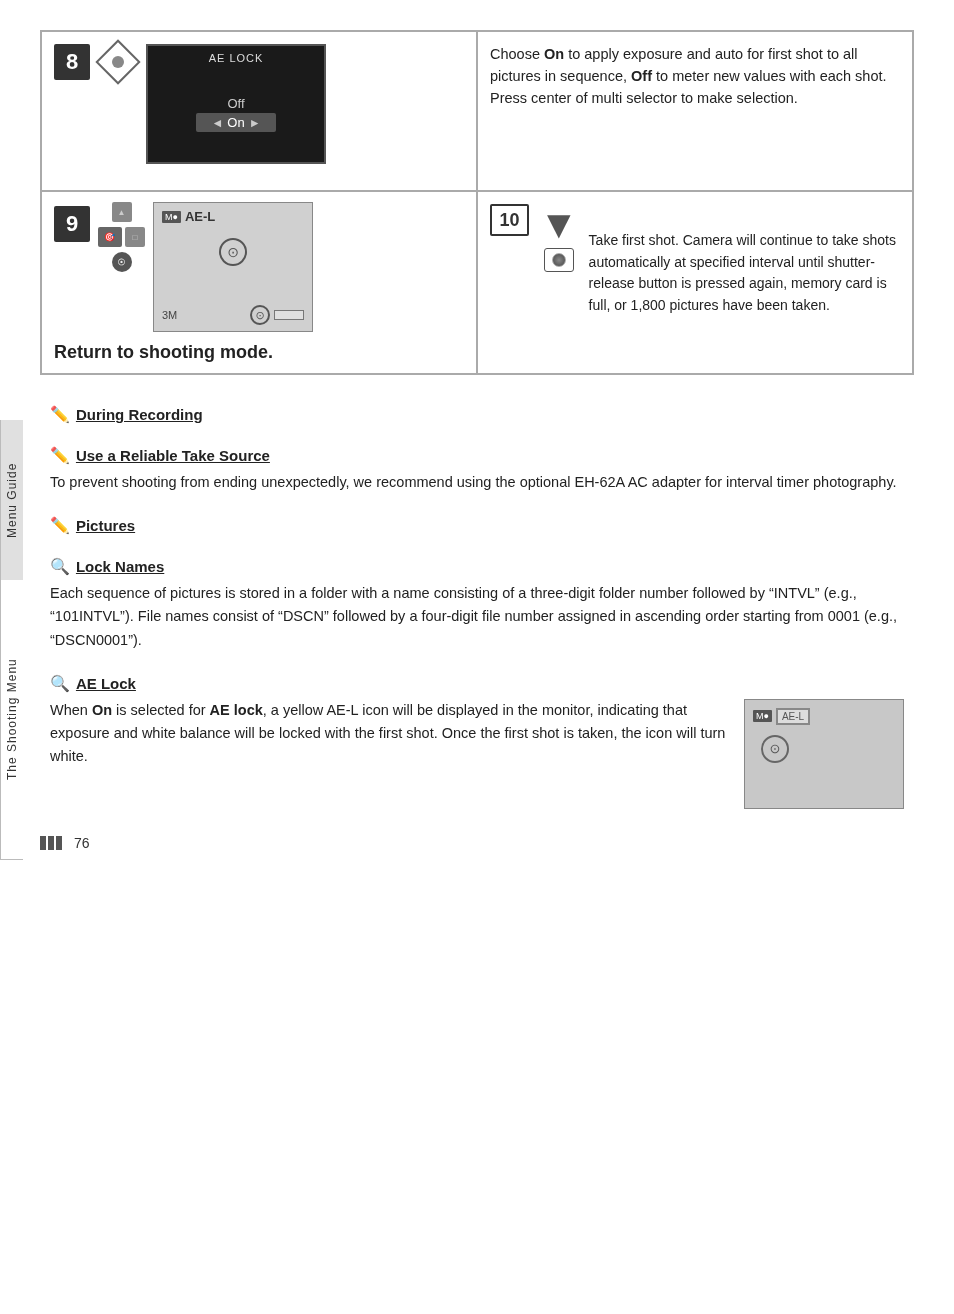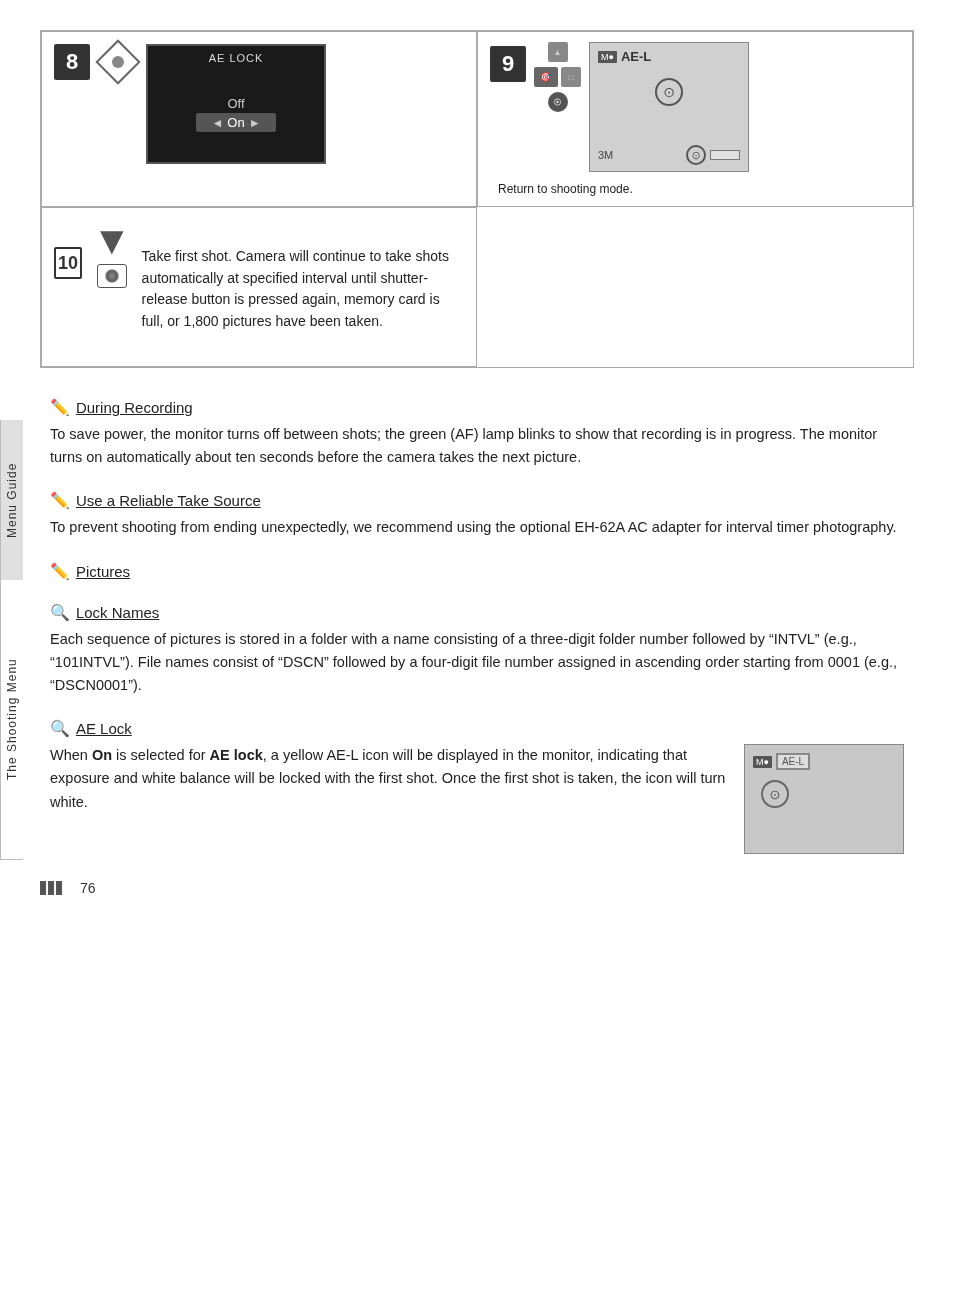--- a/index.html
+++ b/index.html
@@ -48,28 +48,27 @@
       justify-content: center;
       flex-shrink: 0;
       border-radius: 2px;
     }
 
     .step-number-outline {
       border: 2px solid #333;
       color: #333;
       font-size: 18px;
       font-weight: bold;
-      width: 28px;
+      width: 39px;
       height: 32px;
       display: flex;
       align-items: center;
       justify-content: center;
       flex-shrink: 0;
       border-radius: 2px;
-      margin-top: 27px;
     }
 
     
     .camera-screen-8 {
       background: #1a1a1a;
       border: 2px solid #555;
       width: 180px;
       height: 120px;
       flex-shrink: 0;
       display: flex;
@@ -216,21 +215,21 @@
 
     .section-heading {
       display: flex;
       align-items: center;
       gap: 6px;
       margin-bottom: 6px;
     }
 
     .section-heading-text {
       font-size: 15px;
-      font-weight: normal;
+      font-weight: bold;
       text-decoration: underline;
       color: #222;
     }
 
     .section-body {
       font-size: 14.5px;
       line-height: 1.6;
       color: #222;
     }
 
@@ -294,21 +293,21 @@
 
     
     .page-number {
       position: absolute;
       bottom: 20px;
       left: 40px;
       font-size: 14px;
       color: #333;
       display: flex;
       align-items: center;
-      gap: 18px;
+      gap: 12px;
     }
 
     .page-num-blocks {
       display: flex;
       gap: 2px;
     }
 
     .page-block {
       width: 6px;
       height: 14px;
@@ -468,20 +467,25 @@
           </div>
           <div class="menu-item-8 selected">
             <span class="arrow-left">◄</span>
             <span>On</span>
             <span class="arrow-right">►</span>
           </div>
         </div>
       </div>
     </div>
 
+    <div class="step-cell">
+      <div class="step-text">
+        Choose <strong>On</strong> to apply exposure and auto for first shot to all pictures in sequence, <strong>Off</strong> to meter new values with each shot.  Press center of multi selector to make selection.
+      </div>
+    </div>
 
     <div class="step-cell" style="flex-direction:column; padding:10px 12px; min-height:160px; justify-content:space-between;">
       <div class="step9-row">
         <div class="step-number" style="margin-top:4px;">9</div>
 
         <div class="step9-left-icons">
           <div class="icon-row-cam">
             <div class="small-rect2">▲</div>
           </div>
           <div class="cam-icon-row2">
@@ -503,21 +507,21 @@
           </div>
           <div class="screen9-bottom">
             <div class="screen9-bottom-left">3M</div>
             <div class="screen9-bottom-right">
               <div class="timer-icon" style="width:20px;height:20px;font-size:11px;">⊙</div>
               <div style="width:30px;height:10px;border:1px solid #777;background:#e0e0e0;"></div>
             </div>
           </div>
         </div>
       </div>
-      <div class="step9-caption" style="align-self:flex-start; margin-left:8px; font-size:12px;">Return to shooting mode.</div>
+      <div class="step9-caption" style="align-self:flex-start; font-size:18px;font-weight:bold;">Return to shooting mode.</div>
     </div>
 
     <div class="step-cell" style="align-items:flex-start;">
       <div class="step-number-outline">10</div>
       <div class="step10-arrow">
         <div class="big-arrow-down">▼</div>
         <div class="camera-small-icon">
           <div class="camera-small-lens"></div>
         </div>
       </div>
@@ -526,21 +530,20 @@
 
   </div>
 
   <div class="sections-area">
 
     <div class="section">
       <div class="section-heading">
         <span style="font-size:16px;">✏️</span>
         <span class="section-heading-text">During Recording</span>
       </div>
-      <div class="section-body">To save power, the monitor turns off between shots; the green (AF) lamp blinks to show that recording is in progress.  The monitor turns on automatically about ten seconds before the camera takes the next picture.</div>
     </div>
 
     <div class="section">
       <div class="section-heading">
         <span style="font-size:16px;">✏️</span>
         <span class="section-heading-text">Use a Reliable Take Source</span>
       </div>
       <div class="section-body">To prevent shooting from ending unexpectedly, we recommend using the optional EH-62A AC adapter for interval timer photography.</div>
     </div>
 

